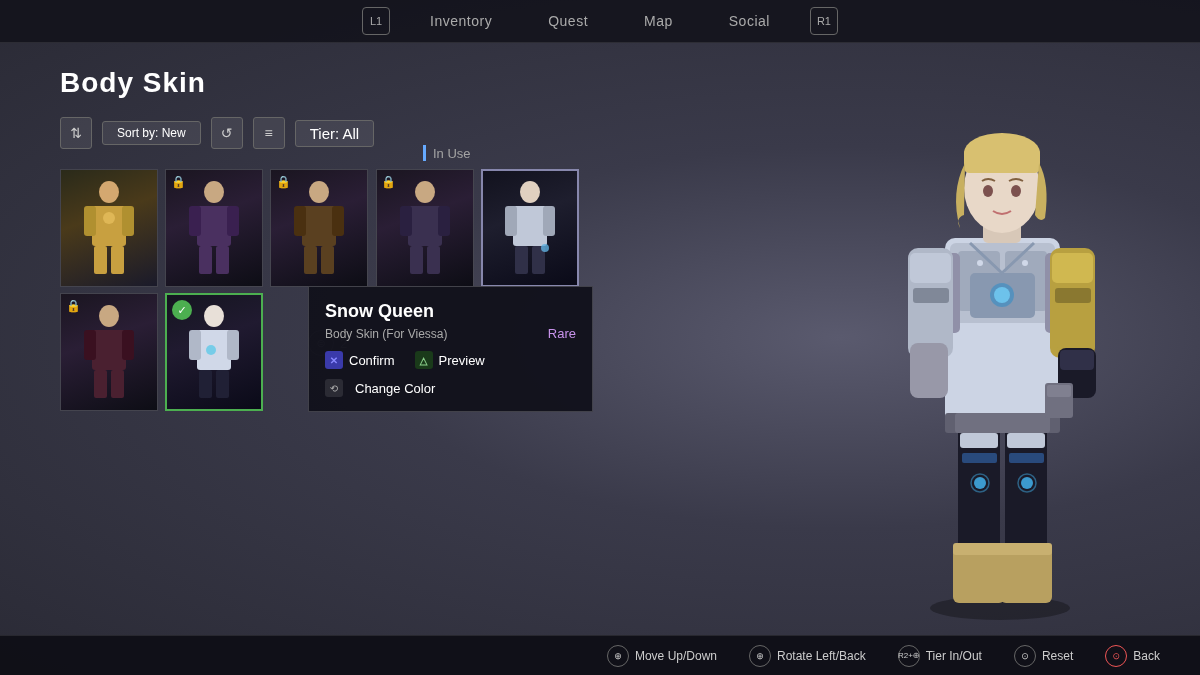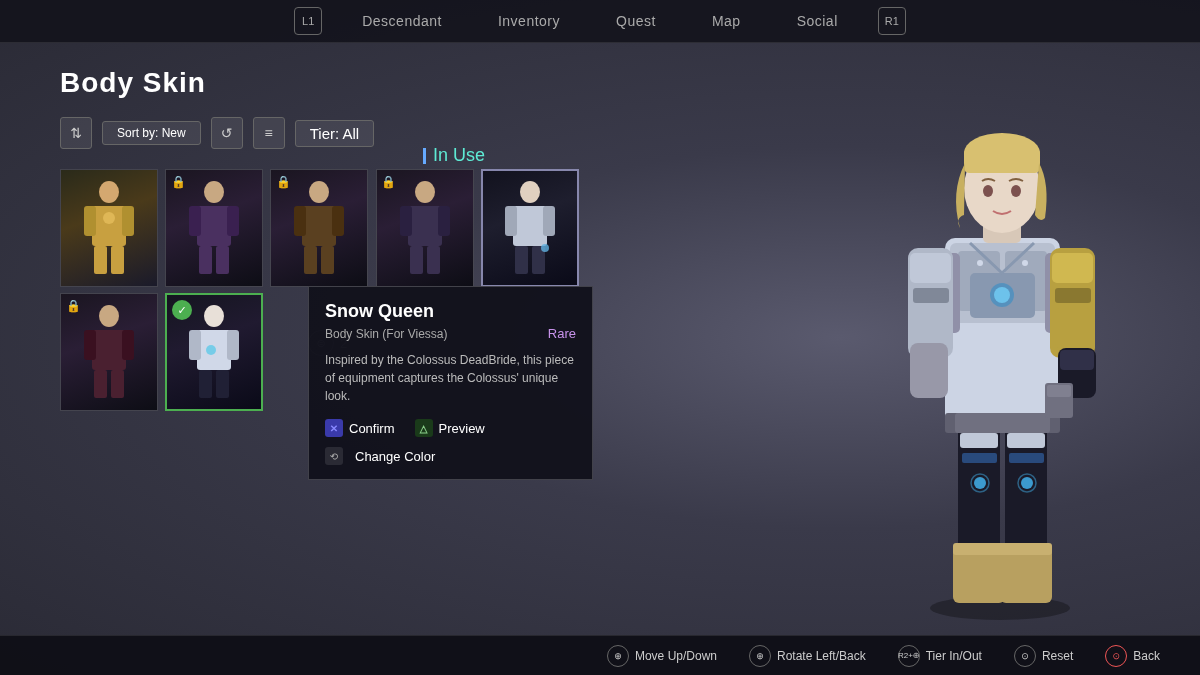--- a/index.html
+++ b/index.html
@@ -384,23 +384,20 @@
   </style>
 </head>
 <body>
 
 <div class="bg"></div>
 
 <nav class="nav-bar">
   <div class="nav-items">
     <div class="nav-icon">
       <span>L1</span>
-    </div>
-    <div class="nav-item">
-      <span>Descendant</span>
     </div>
     <div class="nav-item">
       <span>Inventory</span>
     </div>
     <div class="nav-item">
       <span>Quest</span>
     </div>
     <div class="nav-item">
       <span>Map</span>
     </div>
@@ -524,30 +521,29 @@
               <rect x="20" y="68" width="13" height="28" rx="2" fill="#202035"></rect>
               <rect x="37" y="68" width="13" height="28" rx="2" fill="#202035"></rect>
               <circle cx="32" cy="48" r="5" fill="#50c8e8" opacity="0.7"></circle>
             </svg>
           </div>
         </div>
       </div>
 
       <div style="position:absolute; top:-24px; left:363px; display:flex; align-items:center; gap:4px;">
         <span style="display:inline-block; width:3px; height:16px; background:#6af; margin-right:3px;"></span>
-        <span style="font-size:18px; color:#5eead4;">In Use</span>
+        <span style="font-size:13px; color:#a3a3a3;">In Use</span>
       </div>
 
       <div class="skin-popup">
         <div class="popup-title">Snow Queen</div>
         <div class="popup-subtitle">
           <span class="popup-type">Body Skin (For Viessa)</span>
           <span class="popup-rarity">Rare</span>
         </div>
-        <div class="popup-desc">Inspired by the Colossus DeadBride, this piece of equipment captures the Colossus' unique look.</div>
         <div class="popup-actions">
           <div class="action-btn">
             <div class="action-icon confirm-icon">✕</div>
             <span>Confirm</span>
           </div>
           <div class="action-btn">
             <div class="action-icon preview-icon">△</div>
             <span>Preview</span>
           </div>
         </div>

